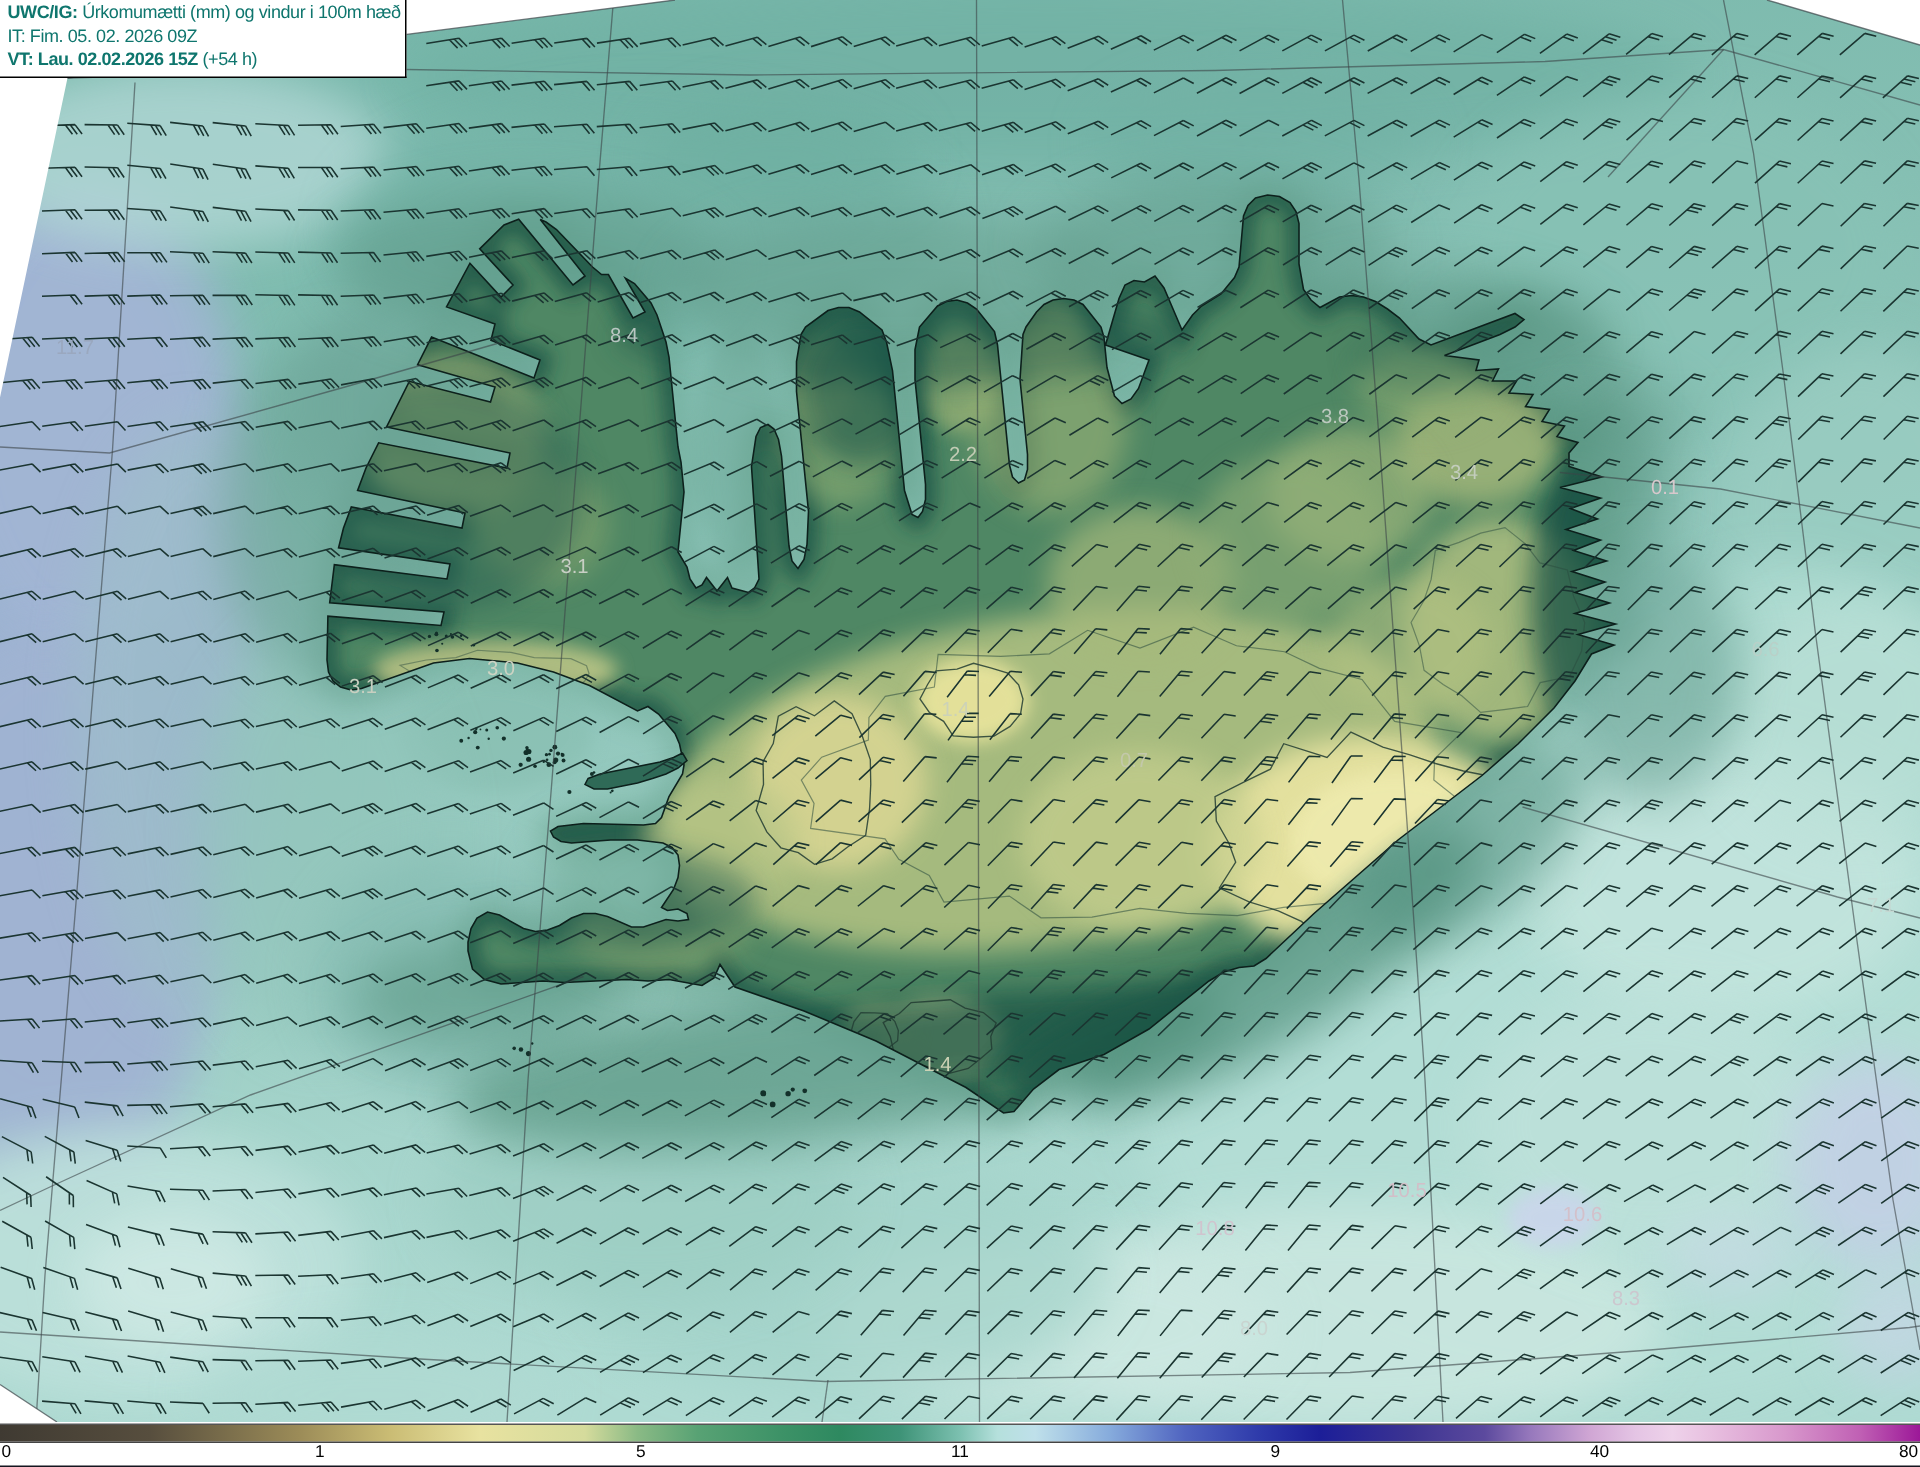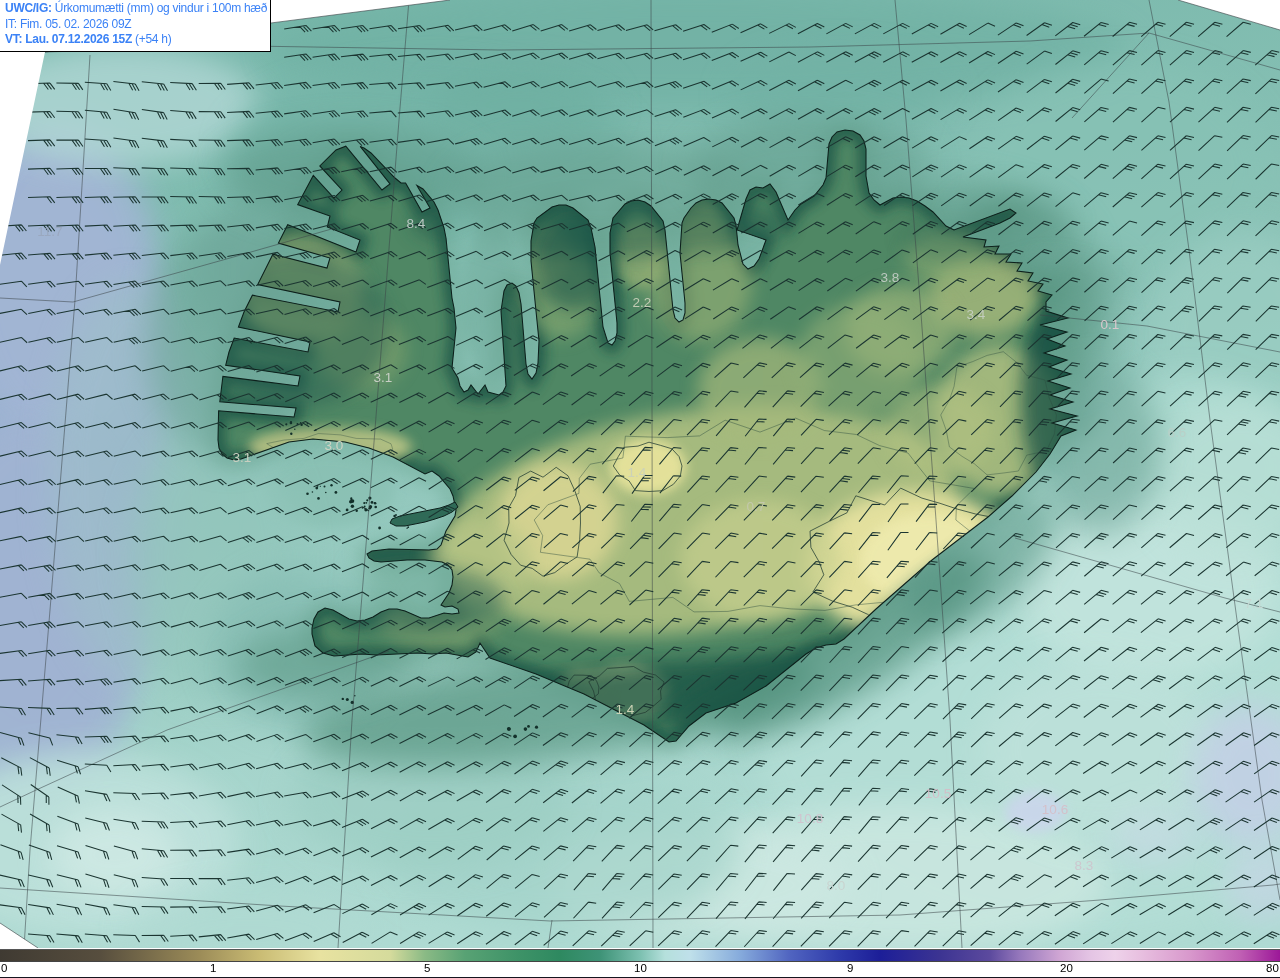--- a/index.html
+++ b/index.html
@@ -1,17 +1,17 @@
 <!DOCTYPE html>
 <html><head><meta charset="utf-8"><style>
 html,body{margin:0;padding:0;width:1280px;height:978px;overflow:hidden;background:#fff;}
 *{box-sizing:border-box;}
 body{font-family:"Liberation Sans",sans-serif;}
 #map{position:absolute;left:0;top:0;}
-#infobox{position:absolute;left:0;top:0;width:271px;height:52px;background:#fff;border:1px solid #000;border-left:none;border-top:none;padding:1px 3px 1px 5px;font-size:12px;letter-spacing:-0.28px;line-height:15.7px;color:#3b82f6;white-space:nowrap;overflow:hidden;}
+#infobox{position:absolute;left:0;top:0;width:271px;height:52px;background:#fff;border:1px solid #000;border-left:none;border-top:none;padding:1px 3px 1px 5px;font-size:12px;letter-spacing:-0.28px;line-height:15.7px;color:#0f766e;white-space:nowrap;overflow:hidden;}
 #cbar{position:absolute;left:0;top:948px;width:1280px;height:30px;background:#fff;}
 #cgrad{position:absolute;left:0;top:1px;width:1280px;height:13px;background:linear-gradient(to right,#3f3a32 0.00%,#574e3e 7.81%,#9c8c58 15.62%,#cabc74 20.31%,#e8e2a0 25.00%,#d5db9c 30.47%,#8aba85 33.20%,#58a274 36.33%,#3d9267 40.62%,#2e8960 43.75%,#3e9377 46.88%,#7cc0b0 50.00%,#b5e0dc 51.95%,#bfe0ea 53.91%,#86abdc 57.81%,#5064c0 61.72%,#2e3aaa 65.62%,#1c1e98 68.75%,#3c3492 73.44%,#5c4a9e 77.34%,#9678bc 79.69%,#d0a6d4 82.81%,#e4c4e4 85.16%,#eed2ea 87.11%,#e8c0e0 89.06%,#d898cc 92.97%,#c060b4 96.88%,#9c1898 100.00%);border-top:1px solid #555;border-bottom:1px solid #444;}
 .cl{position:absolute;top:14px;font-size:11.5px;color:#000;}
 #bline{position:absolute;left:0;top:976.5px;width:1280px;height:1.2px;background:#15151f;}
 </style></head>
 <body>
 <svg id="map" width="1280" height="948" viewBox="0 0 1280 948">
 <defs>
 <filter id="bl1" x="-60%" y="-60%" width="220%" height="220%">
         <feGaussianBlur stdDeviation="6"></feGaussianBlur>
@@ -1699,25 +1699,25 @@
 <text x="1084" y="870" fill="#ccc7ce">8.3</text>
     </g>
 <polygon points="0,0 450,0 45,52 0,265" fill="#fff"></polygon>
 <polygon points="1178,0 1280,0 1280,30" fill="#fff"></polygon>
 <polygon points="0,923 38,948 0,948" fill="#fff"></polygon>
 <path d="M45,52 L450,0 M1178,0 L1280,30 M0,923 L38,948" stroke="#3c4448" stroke-width="0.9" opacity="0.7" fill="none"></path>
 </svg>
 <div id="infobox">
     <div><b>UWC/IG:</b> Úrkomumætti (mm) og vindur i 100m hæð</div>
     <div>IT: Fim. 05. 02. 2026 09Z</div>
-    <div><b>VT: Lau. 07.12.2026 15Z</b> (+54 h)</div>
+    <div><b>VT: Lau. 02.02.2026 15Z</b> (+54 h)</div>
   </div>
 <div id="cbar">
     <div id="cgrad"></div>
 <span class="cl" style="left:1px">0</span>
 <span class="cl" style="left:210px">1</span>
 <span class="cl" style="left:424px">5</span>
-<span class="cl" style="left:634px">10</span>
+<span class="cl" style="left:634px">11</span>
 <span class="cl" style="left:847px">9</span>
-<span class="cl" style="left:1060px">20</span>
+<span class="cl" style="left:1060px">40</span>
 <span class="cl" style="left:1266px">80</span>
 </div>
 <div id="bline"></div>
 
 </body></html>

